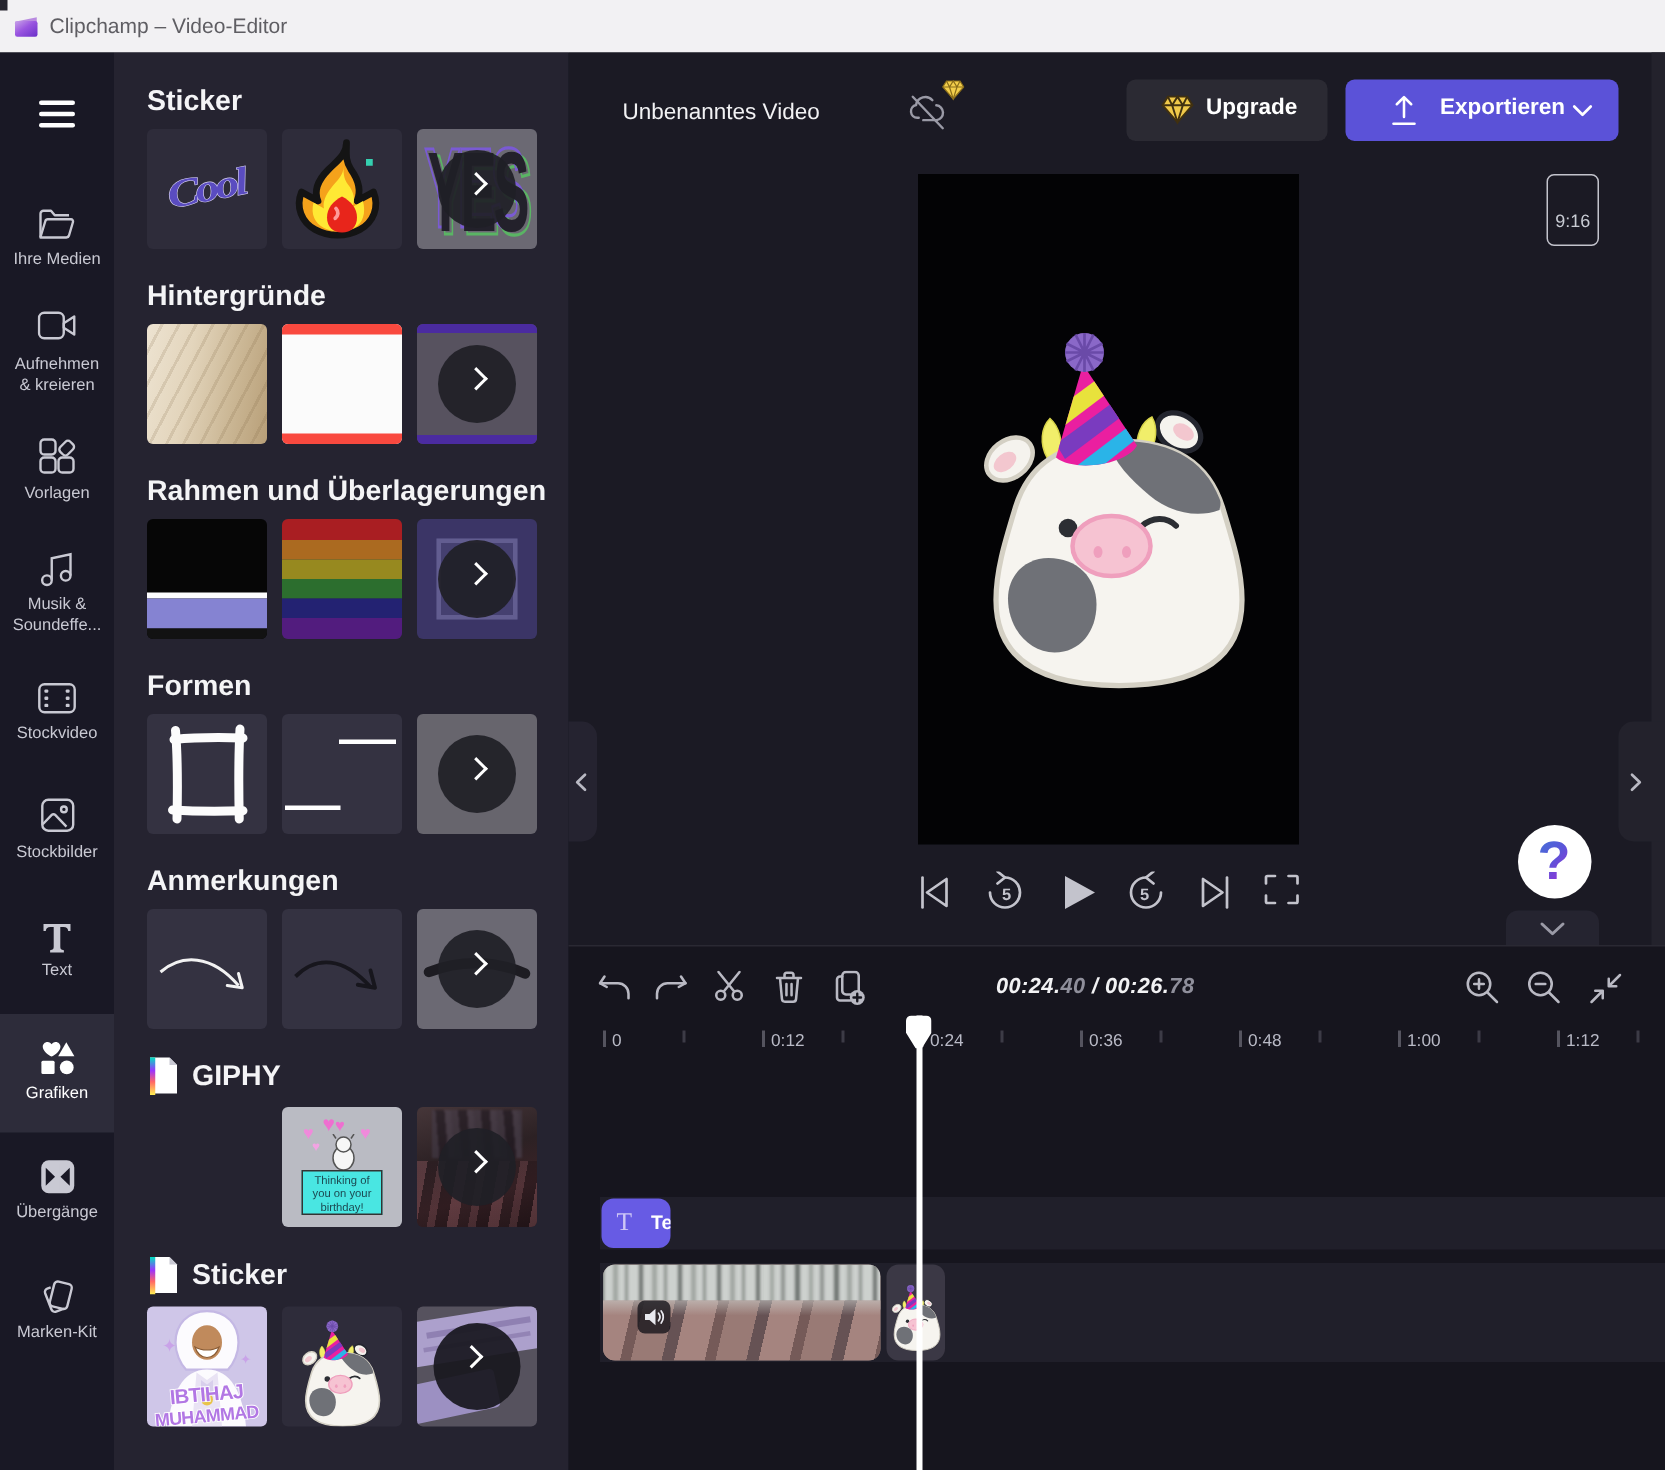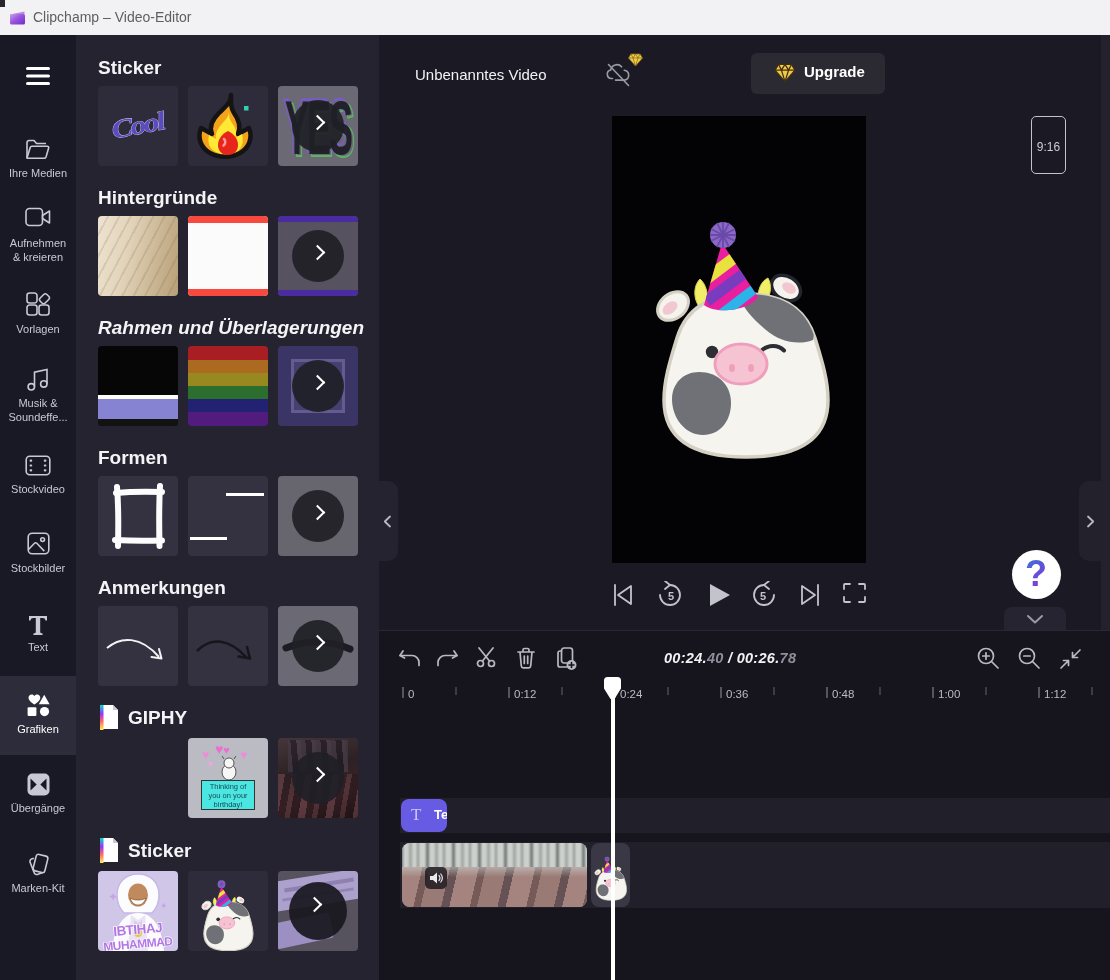--- a/index.html
+++ b/index.html
@@ -31,21 +31,21 @@
   .giphy-ico { position:absolute; width:22px; height:26px; }
 
   
   #main { left:379px; top:35px; width:731px; height:595px; background:#1b1a24; }
   #preview { position:absolute; left:233px; top:81px; width:254px; height:447px; background:#030305; }
   .title-video { position:absolute; left:36px; top:31px; font-size:15px; color:#f2f2f4; }
   #btn-upgrade { position:absolute; left:372px; top:18px; width:134px; height:41px; background:#2b2a33;
       border-radius:6px; color:#fff; font-weight:bold; font-size:15px;padding-left:30px; }
   #btn-export { position:absolute; left:518px; top:18px; width:182px; height:41px; background:#5b52d8;
       border-radius:6px; color:#fff; font-weight:bold; font-size:15px; }
-  #ratio-box { position:absolute; left:652px; top:81px; width:35px; height:58px; border:1.5px solid #c3c3cc;
+  #ratio-box { position:absolute; left:652px; top:81px; width:35px; height:48px; border:1.5px solid #c3c3cc;
       border-radius:5px; color:#c9ccd4; font-size:12px; text-align:center; line-height:60px; }
   #help-btn { position:absolute; left:633px; top:515px; width:49px; height:49px; border-radius:50%; background:#fff; }
 
   
   #timeline { left:379px; top:630px; width:731px; height:350px; background:#16151e; }
   .tl-band { position:absolute; left:21px; width:710px; background:#201f2a; }
   #playhead-line { position:absolute; left:232px; top:46px; width:4px; height:304px; background:#fff; }
   .ruler-tick { top:56px; width:2px; height:11px; background:#55545f; }
   .ruler-mtick { top:56px; width:2px; height:8px; background:#3c3b46; }
   .ruler-lab { top:57px; font-size:11.5px; color:#b9bac6; }
@@ -197,21 +197,21 @@
     <div class="thumb t2" style="top:181px;background:#fbfbfb;">
       <div class="abs" style="left:0;top:0;width:80px;height:7px;background:#f9493f;"></div>
       <div class="abs" style="left:0;top:73px;width:80px;height:7px;background:#f9493f;"></div>
     </div>
     <div class="thumb t3" style="top:181px;background:#57525f;">
       <div class="abs" style="left:0;top:0;width:80px;height:6px;background:#4b2ba0;"></div>
       <div class="abs" style="left:0;top:74px;width:80px;height:6px;background:#4b2ba0;"></div>
       <div class="more-circle"></div>
     </div>
 
-    <div class="sec-title" style="top:282px;font-style:italic;">Rahmen und Überlagerungen</div>
+    <div class="sec-title" style="top:282px;">Rahmen und Überlagerungen</div>
     <div class="thumb t1" style="top:311px;background:#060606;">
       <div class="abs" style="left:0;top:49px;width:80px;height:4px;background:#fdfdfd;"></div>
       <div class="abs" style="left:0;top:53px;width:80px;height:20px;background:#8583d2;"></div>
       <div class="abs" style="left:0;top:73px;width:80px;height:7px;background:#121212;"></div>
     </div>
     <div class="thumb t2" style="top:311px;">
       <div class="abs" style="left:0;top:0;width:80px;height:14px;background:#a91e22;"></div>
       <div class="abs" style="left:0;top:14px;width:80px;height:13px;background:#ab6a20;"></div>
       <div class="abs" style="left:0;top:27px;width:80px;height:13px;background:#97891f;"></div>
       <div class="abs" style="left:0;top:40px;width:80px;height:13px;background:#2c6e2e;"></div>
@@ -348,20 +348,30 @@
     <svg class="abs" style="left:249px;top:18px;" width="15" height="14" viewBox="0 0 15 14">
       <path d="M3 1h9l2.5 4-7 8-7-8z" fill="#f2ce4b" stroke="#8a6d1a" stroke-width="0.8"></path>
       <path d="M1 5h13M3 1l2 4 2.5-4 2.5 4 2-4M5 5l2.5 8L10 5" stroke="#8a6d1a" stroke-width="0.8" fill="none"></path>
     </svg>
     <div id="btn-upgrade">
       <svg class="abs" style="left:23px;top:10px;" width="22" height="20" viewBox="0 0 15 14">
         <path d="M3 1h9l2.5 4-7 8-7-8z" fill="#f0c94a" stroke="#403010" stroke-width="0.9"></path>
         <path d="M1 5h13M3 1l2 4 2.5-4 2.5 4 2-4M5 5l2.5 8L10 5" stroke="#403010" stroke-width="0.9" fill="none"></path>
       </svg>
       <span class="abs" style="left:53px;top:10px;">Upgrade</span>
+    </div>
+    <div id="btn-export">
+      <svg class="abs" style="left:28px;top:9px;" width="22" height="23" viewBox="0 0 22 23" fill="none" stroke="#fff" stroke-width="1.7" stroke-linecap="round">
+        <path d="M11 16V3.5M6.2 7.5L11 2.8l4.8 4.7" stroke-linejoin="round"></path>
+        <path d="M4 20.5h14"></path>
+      </svg>
+      <span class="abs" style="left:63px;top:10px;">Exportieren</span>
+      <svg class="abs" style="left:150px;top:15px;" width="16" height="12" viewBox="0 0 16 12" fill="none" stroke="#fff" stroke-width="1.8" stroke-linecap="round" stroke-linejoin="round">
+        <path d="M2.5 3l5.5 5.5L13.5 3"></path>
+      </svg>
     </div>
     <div id="preview">
       <svg width="254" height="447" viewBox="0 0 254 447">
 
         <g id="cowg">
           <ellipse cx="61" cy="190" rx="17" ry="12.5" fill="#f5f3ee" stroke="#d4d0c4" stroke-width="3" transform="rotate(-38 61 190)"></ellipse>
           <ellipse cx="58" cy="192" rx="8.5" ry="5.5" fill="#f3c7cf" transform="rotate(-38 58 192)"></ellipse>
           <ellipse cx="174" cy="172" rx="15.5" ry="11.5" fill="#f5f3ee" stroke="#23252e" stroke-width="3.5" transform="rotate(32 174 172)"></ellipse>
           <ellipse cx="177" cy="172" rx="7.5" ry="5" fill="#f3c7cf" transform="rotate(32 177 172)"></ellipse>
           <path d="M86 189c-5-9-4-20 2-26 6 5 9 16 7 26z" fill="#f1ee6a" stroke="#d8d44a" stroke-width="1"></path>

